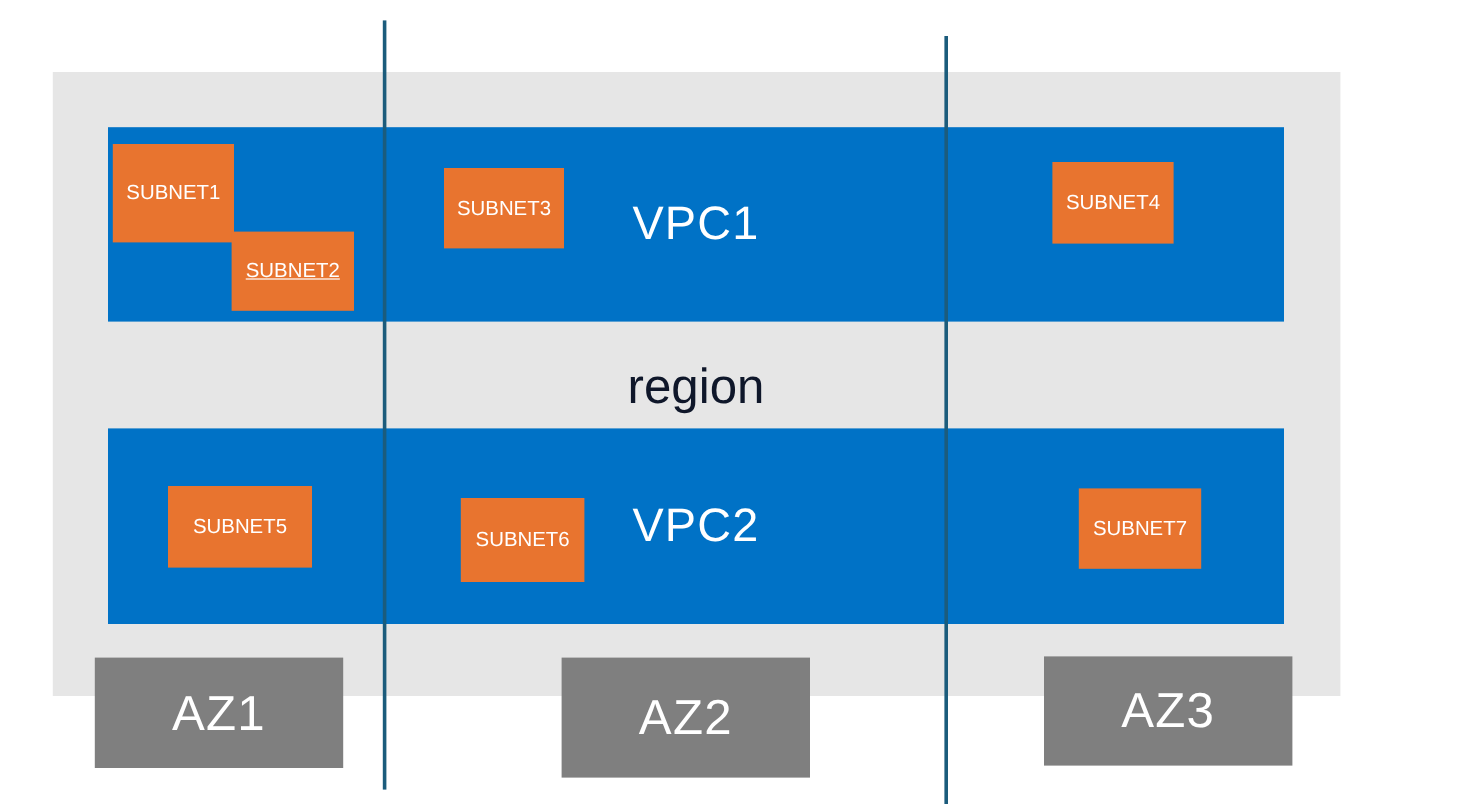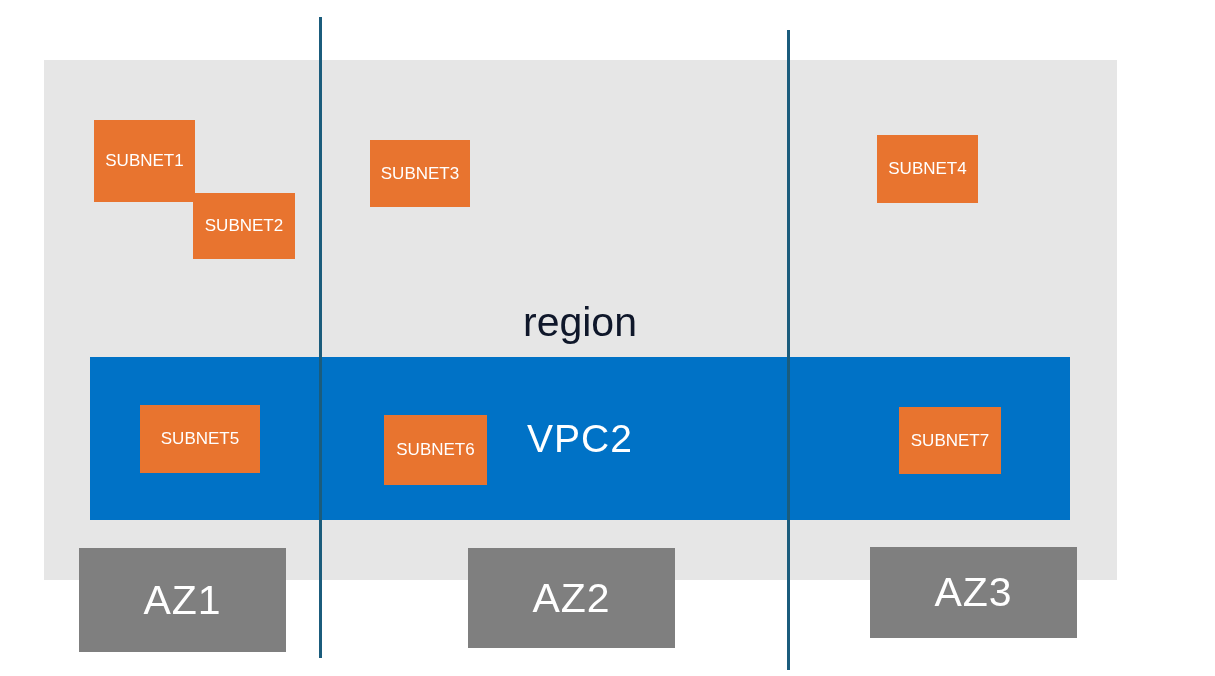--- a/index.html
+++ b/index.html
@@ -67,49 +67,52 @@
     background: var(--subnet-orange, #E8742F);
     color: #ffffff;
     display: flex;
     align-items: center;
     justify-content: center;
     font-size: 17px;
     font-weight: 400;
     z-index: 20;
   }
   .subnet1 { left: 94px;  top: 120px; width: 101px; height: 82px; }
-  .subnet2 { left: 193px; top: 193px; width: 102px; height: 66px; }
+  .subnet2 { left: 193px; top: 193px; width: 102px; height: 66px; text-decoration: underline; }
   .subnet3 { left: 370px; top: 140px; width: 100px; height: 67px; }
   .subnet4 { left: 877px; top: 135px; width: 101px; height: 68px; }
   .subnet5 { left: 140px; top: 405px; width: 120px; height: 68px; }
   .subnet6 { left: 384px; top: 415px; width: 103px; height: 70px; }
   .subnet7 { left: 899px; top: 407px; width: 102px; height: 67px; }
   .az-box {
     position: absolute;
     background: var(--az-gray, #7F7F7F);
     color: #ffffff;
     display: flex;
     align-items: center;
     justify-content: center;
     font-size: 41px;
     font-weight: 300;
     letter-spacing: 1px;
     z-index: 15;
   }
-  .az1 { left: 79px;  top: 548px; width: 207px; height: 104px; }
+  .az1 { left: 79px;  top: 548px; width: 207px; height: 92px; }
   .az2 { left: 468px; top: 548px; width: 207px; height: 100px; }
   .az3 { left: 870px; top: 547px; width: 207px; height: 91px; }
 </style>
 </head>
 <body>
 
 <div class="canvas">
 
   <div class="region-box"></div>
 
+  <div class="vpc-bar vpc1">
+    <div class="vpc-label">VPC1</div>
+  </div>
 
   <div class="region-label">region</div>
 
   <div class="vpc-bar vpc2">
     <div class="vpc-label">VPC2</div>
   </div>
 
   <div class="subnet subnet1">SUBNET1</div>
   <div class="subnet subnet2">SUBNET2</div>
   <div class="subnet subnet3">SUBNET3</div>

